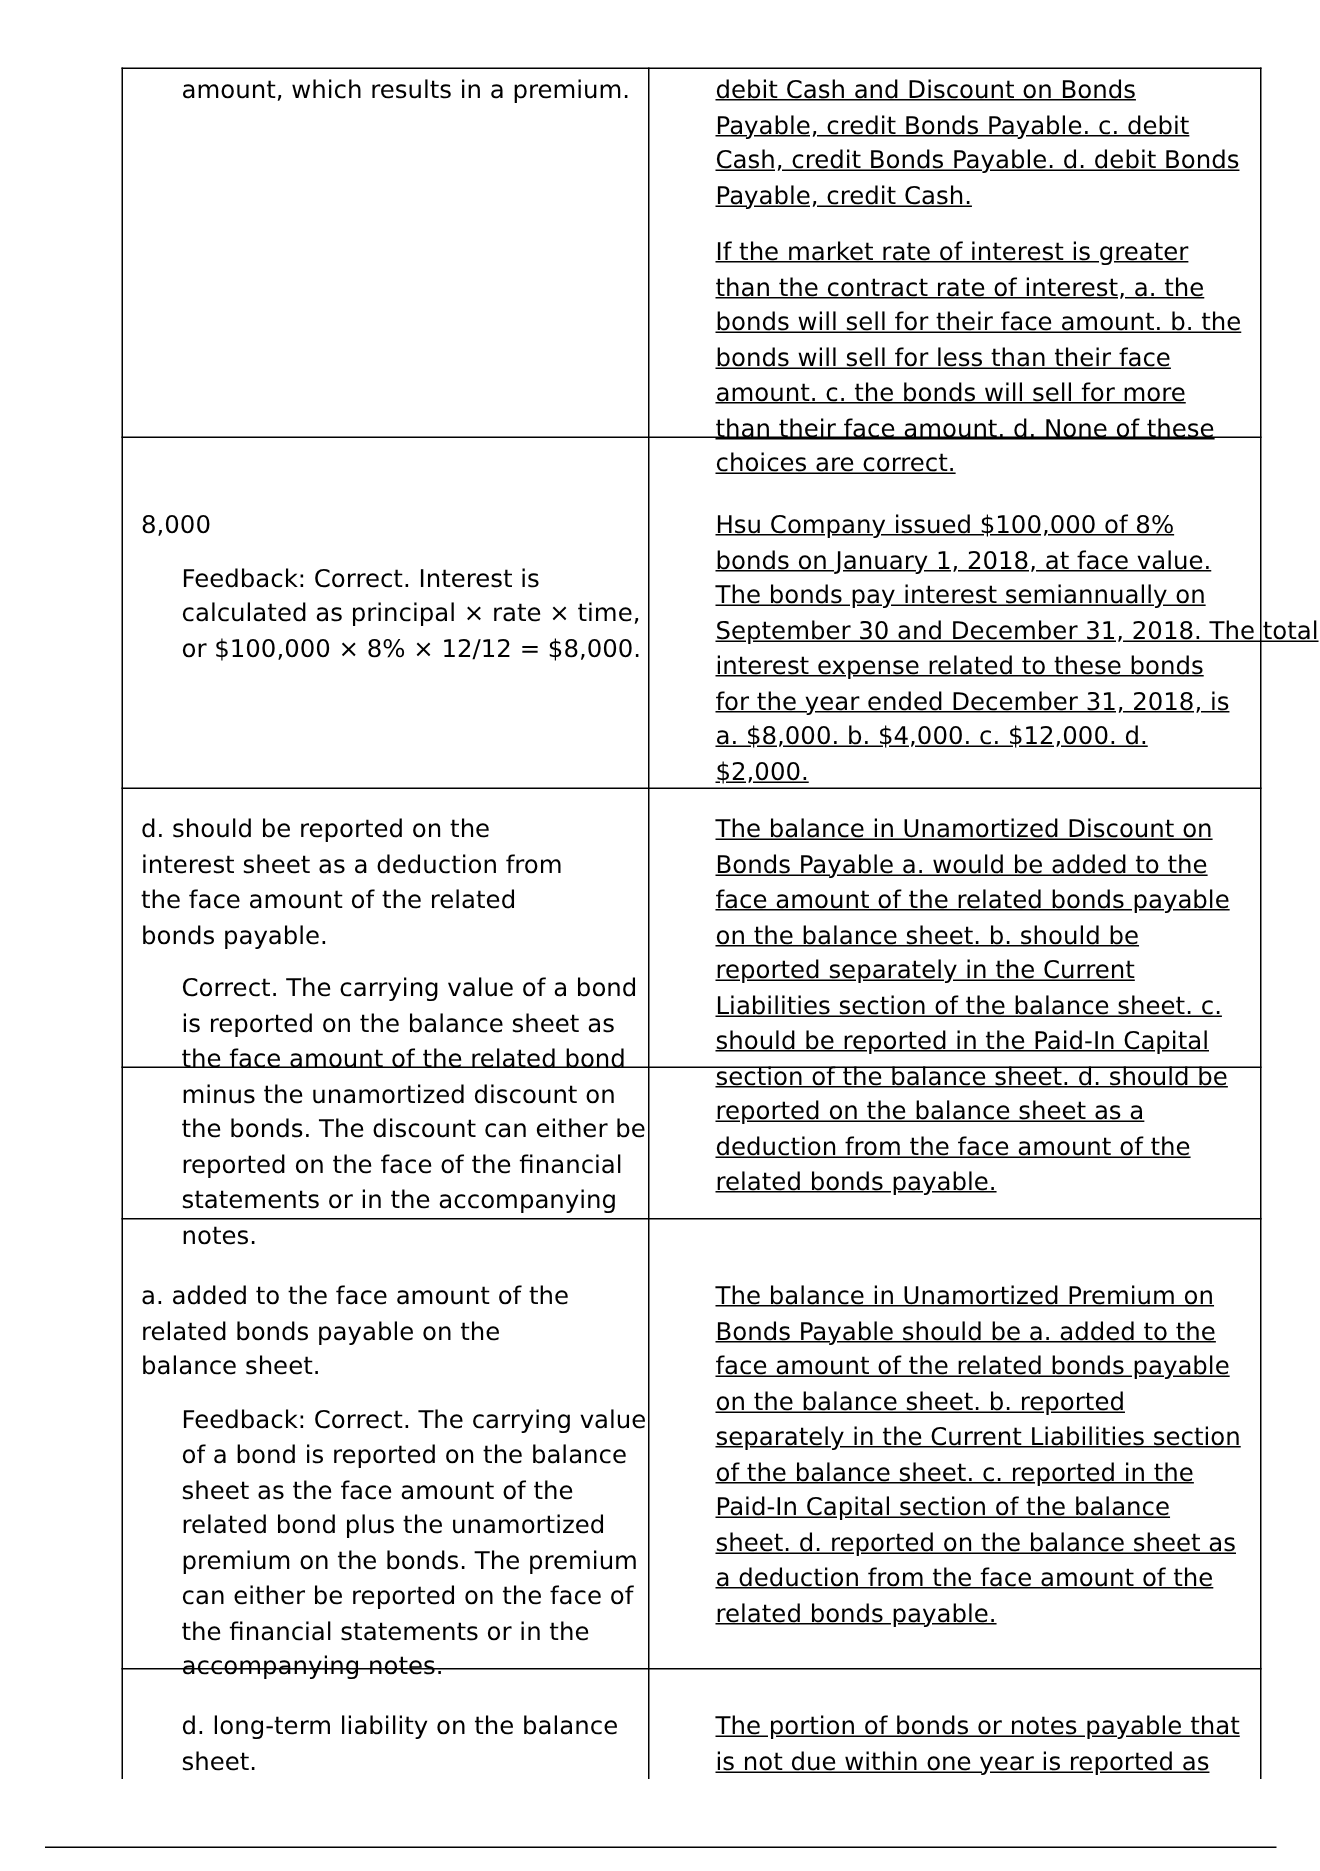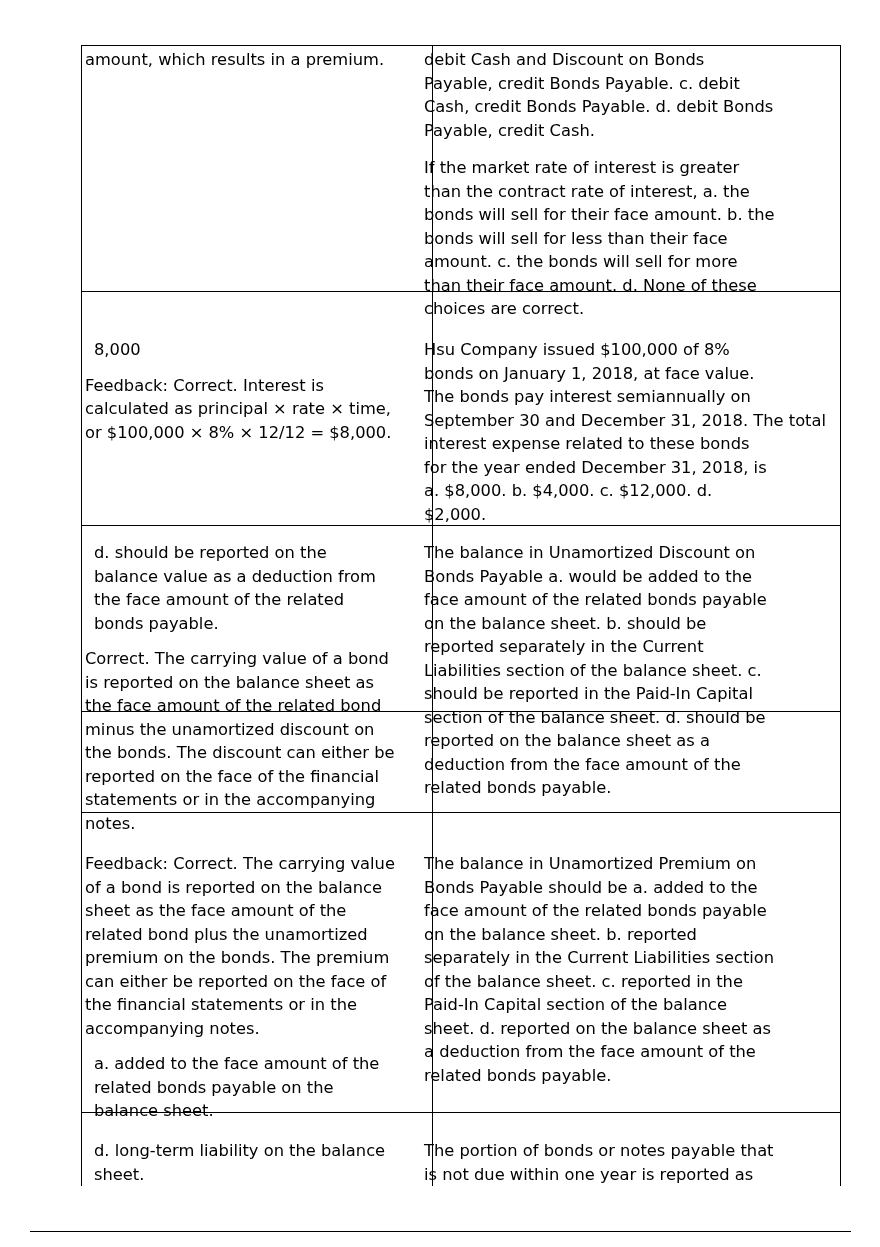--- a/index.html
+++ b/index.html
@@ -19,25 +19,25 @@
 
   
   .hline { position: absolute; left: 81px; width: 760px; height: 1px; background: #000; }
   .vline { position: absolute; top: 45px; height: 1141px; width: 1px; background: #000; }
   .footer-rule { position: absolute; left: 30px; top: 1231px; width: 821px; height: 1px; background: #000; }
 
   
   .pair { position: absolute; left: 0; width: 100%; }
   .cell { position: absolute; top: 0; }
   .answer-cell { left: 85px; width: 347px; }
-  .question-cell { left: 424px; width: 399px; }
+  .question-cell { left: 441px; width: 399px; text-decoration: underline; }
 
   .frag { white-space: pre; margin-bottom: 12px; }
   .frag.indent { margin-left: 9px; }
-  .frag:last-child { margin-bottom: 0; }
+  .frag:last-child { margin-bottom: 0; margin-left: 36px; }
 </style>
 </head>
 <body>
 
 <div class="page">
 
   <div class="hline" style="top:45px"></div>
   <div class="hline" style="top:291px"></div>
   <div class="hline" style="top:525px"></div>
   <div class="hline" style="top:711px"></div>
@@ -88,21 +88,21 @@
 interest expense related to these bonds
 for the year ended December 31, 2018, is
 a. $8,000. b. $4,000. c. $12,000. d.
 $2,000.</div>
     </div>
   </div>
 
   <div class="pair" style="top:541px">
     <div class="cell answer-cell">
       <div class="frag indent">d. should be reported on the
-balance value as a deduction from
+interest sheet as a deduction from
 the face amount of the related
 bonds payable.</div>
       <div class="frag">Correct. The carrying value of a bond
 is reported on the balance sheet as
 the face amount of the related bond
 minus the unamortized discount on
 the bonds. The discount can either be
 reported on the face of the financial
 statements or in the accompanying
 notes.</div>
@@ -117,31 +117,31 @@
 should be reported in the Paid-In Capital
 section of the balance sheet. d. should be
 reported on the balance sheet as a
 deduction from the face amount of the
 related bonds payable.</div>
     </div>
   </div>
 
   <div class="pair" style="top:852px">
     <div class="cell answer-cell">
+      <div class="frag indent">a. added to the face amount of the
+related bonds payable on the
+balance sheet.</div>
       <div class="frag">Feedback: Correct. The carrying value
 of a bond is reported on the balance
 sheet as the face amount of the
 related bond plus the unamortized
 premium on the bonds. The premium
 can either be reported on the face of
 the financial statements or in the
 accompanying notes.</div>
-      <div class="frag indent">a. added to the face amount of the
-related bonds payable on the
-balance sheet.</div>
     </div>
     <div class="cell question-cell">
       <div class="frag">The balance in Unamortized Premium on
 Bonds Payable should be a. added to the
 face amount of the related bonds payable
 on the balance sheet. b. reported
 separately in the Current Liabilities section
 of the balance sheet. c. reported in the
 Paid-In Capital section of the balance
 sheet. d. reported on the balance sheet as

